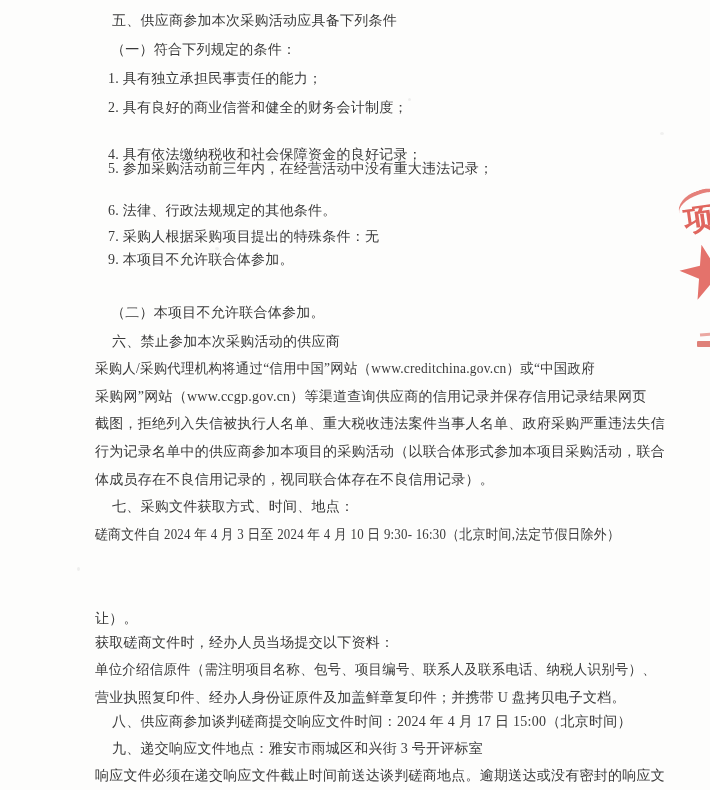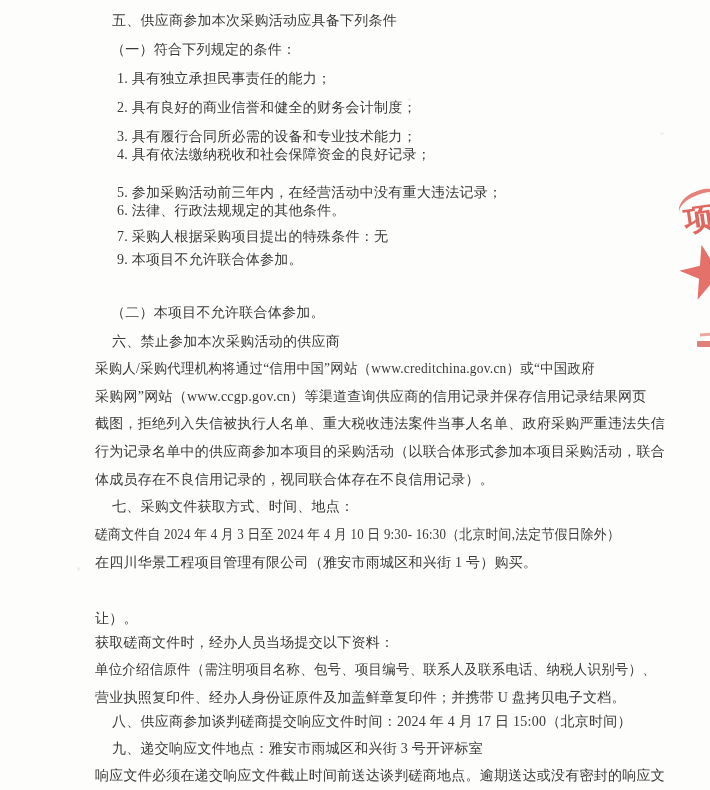--- a/index.html
+++ b/index.html
@@ -7,21 +7,21 @@
   .page{
     position:relative;width:710px;height:790px;background:#fdfdfc;overflow:hidden;
     font-family:"Liberation Serif","DejaVu Serif",serif;
   }
   .ln{
     position:absolute;left:95px;white-space:nowrap;
     font-size:14px;line-height:17px;letter-spacing:0.25px;color:#3a3a3a;
   }
   .ln.h{left:112px;}   
   .ln.s{left:111px;}   
-  .ln.i{left:108px;margin-left:9px;}   
+  .ln.i{left:108px;}   
   .ln.squeeze{transform:scaleX(0.92);transform-origin:0 50%;}
   .ln.squeeze2{transform:scaleX(0.96);transform-origin:0 50%;}
 
   
   .seal-arc{
     position:absolute;left:678px;top:190px;width:48px;height:26px;
     border-radius:50%;border-top:4px solid #e0625a;opacity:.8;
     transform:rotate(-20deg);
   }
   .seal-char{
@@ -47,36 +47,34 @@
 </style>
 </head>
 <body>
 
 <div class="page">
 
   <div class="ln s" style="top:41px">（一）符合下列规定的条件：</div>
   <div class="ln h" style="top:12px">五、供应商参加本次采购活动应具备下列条件</div>
   <div class="ln i" style="top:70px">1. 具有独立承担民事责任的能力；</div>
   <div class="ln i" style="top:99px">2. 具有良好的商业信誉和健全的财务会计制度；</div>
-  <div class="ln i" style="top:128px">3. 具有履行合同所必需的设备和专业技术能力；</div>
   <div class="ln i" style="top:146px">4. 具有依法缴纳税收和社会保障资金的良好记录；</div>
-  <div class="ln i" style="top:184px">5. 参加采购活动前三年内，在经营活动中没有重大违法记录；</div>
+  <div class="ln i" style="top:160px">5. 参加采购活动前三年内，在经营活动中没有重大违法记录；</div>
   <div class="ln i" style="top:202px">6. 法律、行政法规规定的其他条件。</div>
   <div class="ln i" style="top:228px">7. 采购人根据采购项目提出的特殊条件：无</div>
   <div class="ln i" style="top:251px">9. 本项目不允许联合体参加。</div>
   <div class="ln s" style="top:304px">（二）本项目不允许联合体参加。</div>
   <div class="ln h" style="top:333px">六、禁止参加本次采购活动的供应商</div>
   <div class="ln squeeze2" style="top:360px">采购人/采购代理机构将通过“信用中国”网站（www.creditchina.gov.cn）或“中国政府</div>
   <div class="ln" style="top:388px">采购网”网站（www.ccgp.gov.cn）等渠道查询供应商的信用记录并保存信用记录结果网页</div>
   <div class="ln" style="top:415px">截图，拒绝列入失信被执行人名单、重大税收违法案件当事人名单、政府采购严重违法失信</div>
   <div class="ln" style="top:443px">行为记录名单中的供应商参加本项目的采购活动（以联合体形式参加本项目采购活动，联合</div>
   <div class="ln" style="top:471px">体成员存在不良信用记录的，视同联合体存在不良信用记录）。</div>
   <div class="ln h" style="top:498px">七、采购文件获取方式、时间、地点：</div>
   <div class="ln squeeze" style="top:526px">磋商文件自 2024 年 4 月 3 日至 2024 年 4 月 10 日 9:30- 16:30（北京时间,法定节假日除外）</div>
-  <div class="ln" style="top:554px">在四川华景工程项目管理有限公司（雅安市雨城区和兴街 1 号）购买。</div>
   <div class="ln" style="top:610px">让）。</div>
   <div class="ln" style="top:634px">获取磋商文件时，经办人员当场提交以下资料：</div>
   <div class="ln squeeze2" style="top:661px">单位介绍信原件（需注明项目名称、包号、项目编号、联系人及联系电话、纳税人识别号）、</div>
   <div class="ln" style="top:689px">营业执照复印件、经办人身份证原件及加盖鲜章复印件；并携带 U 盘拷贝电子文档。</div>
   <div class="ln h" style="top:713px">八、供应商参加谈判磋商提交响应文件时间：2024 年 4 月 17 日 15:00（北京时间）</div>
   <div class="ln h" style="top:740px">九、递交响应文件地点：雅安市雨城区和兴街 3 号开评标室</div>
   <div class="ln" style="top:767px">响应文件必须在递交响应文件截止时间前送达谈判磋商地点。逾期送达或没有密封的响应文</div>
 
   <div>
     <div class="seal-arc"></div>

